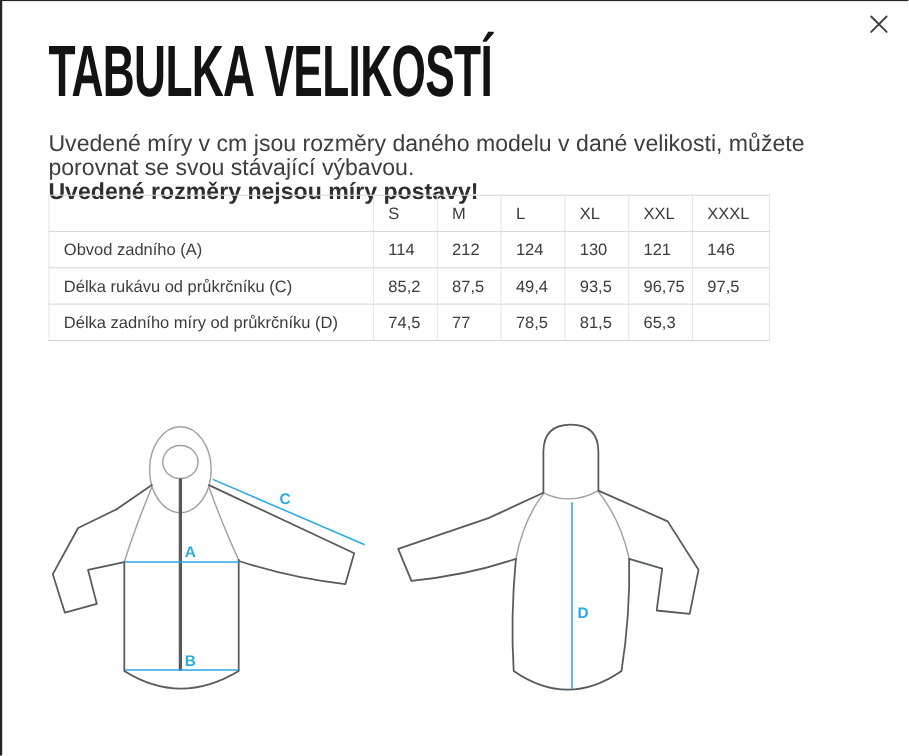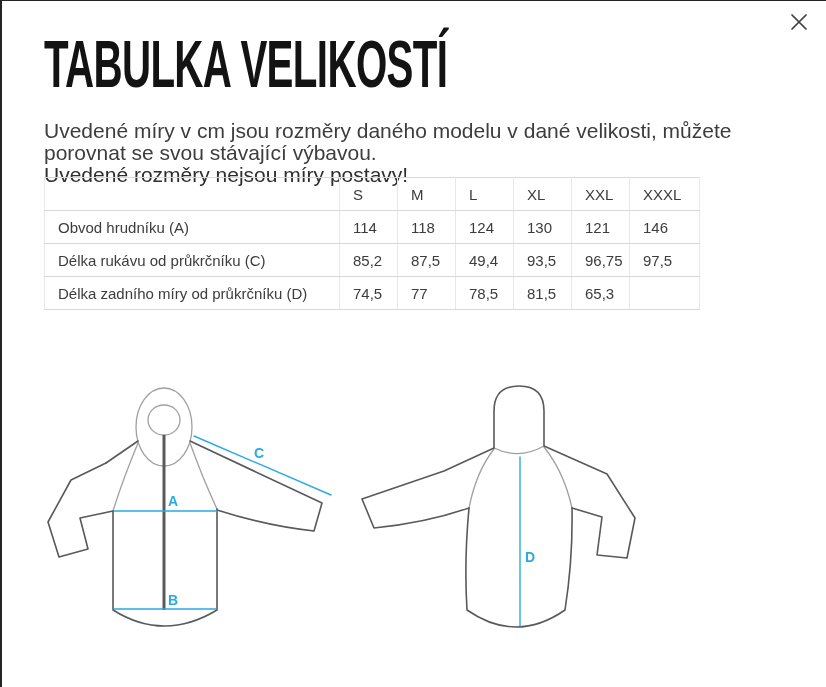--- a/index.html
+++ b/index.html
@@ -30,21 +30,21 @@
   .title{
     position:absolute;left:42px;top:30px;margin:0;
     font-size:66px;line-height:1;font-weight:bold;
     letter-spacing:-1px;white-space:nowrap;color:#131313;
     transform:scaleX(0.61);transform-origin:left top;
   }
   .intro{
     position:absolute;left:42px;top:119px;margin:0;
     font-size:21px;line-height:22px;color:#3d3d3d;width:770px;
   }
-  .intro .bold-line{font-weight:normal;color:#2e2e2e;}
+  .intro .bold-line{font-weight:bold;color:#2e2e2e;}
   table.size-table{
     position:absolute;left:42px;top:176px;
     border-collapse:collapse;table-layout:fixed;
     font-size:15px;color:#3c3c3c;
   }
   .size-table th,.size-table td{
     height:33px;padding:0 6px 0 13px;
     font-weight:normal;text-align:left;vertical-align:middle;
     border-top:1px solid #d8d8d8;border-bottom:1px solid #d8d8d8;
     border-left:1px solid #e7e7e7;border-right:1px solid #e7e7e7;
@@ -95,23 +95,23 @@
         <th>S</th>
         <th>M</th>
         <th>L</th>
         <th>XL</th>
         <th>XXL</th>
         <th>XXXL</th>
       </tr>
     </thead>
     <tbody>
       <tr>
-        <td>Obvod hrudníku (A)</td>
+        <td>Obvod zadního (A)</td>
         <td>114</td>
-        <td>118</td>
+        <td>212</td>
         <td>124</td>
         <td>130</td>
         <td>121</td>
         <td>146</td>
       </tr>
       <tr>
         <td>Délka rukávu od průkrčníku (C)</td>
         <td>85,2</td>
         <td>87,5</td>
         <td>49,4</td>

